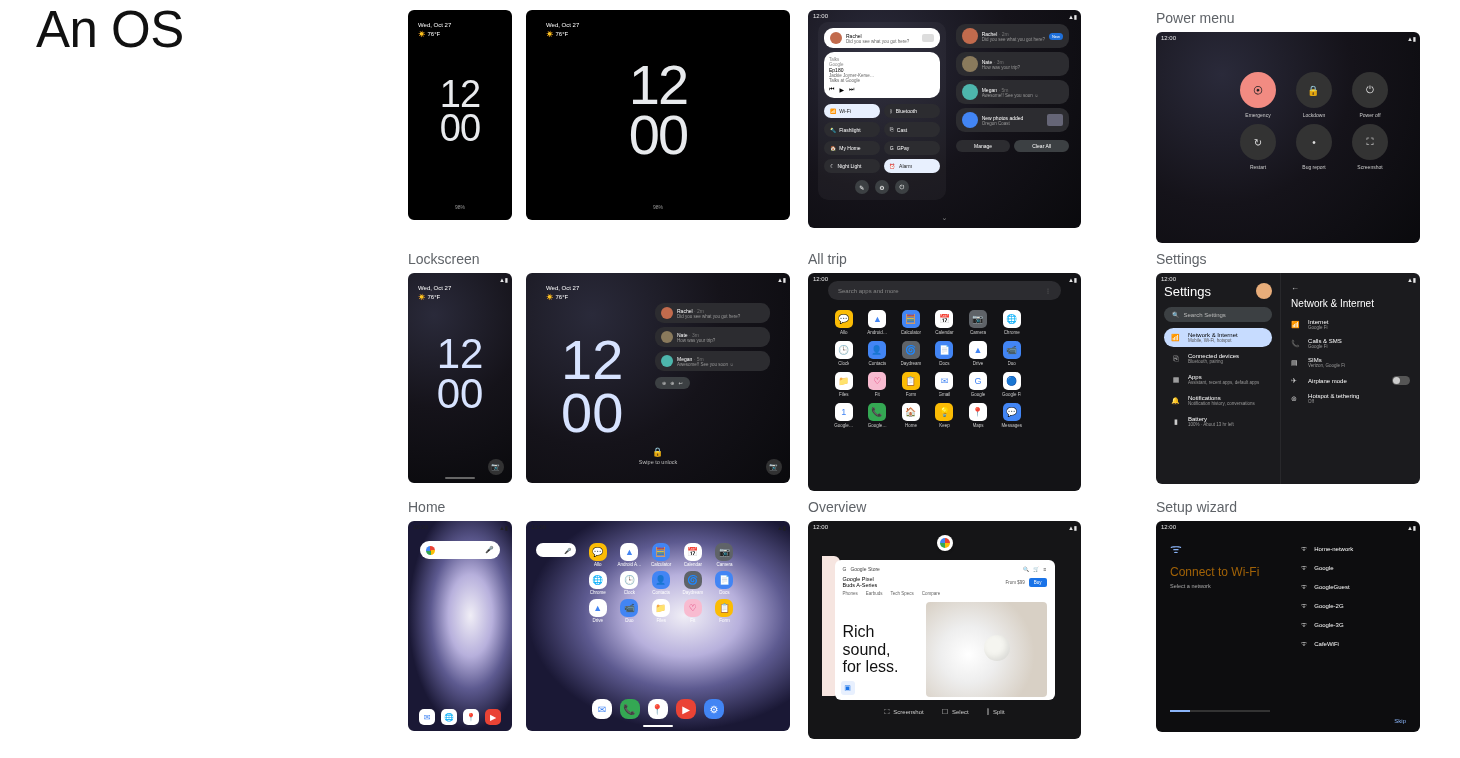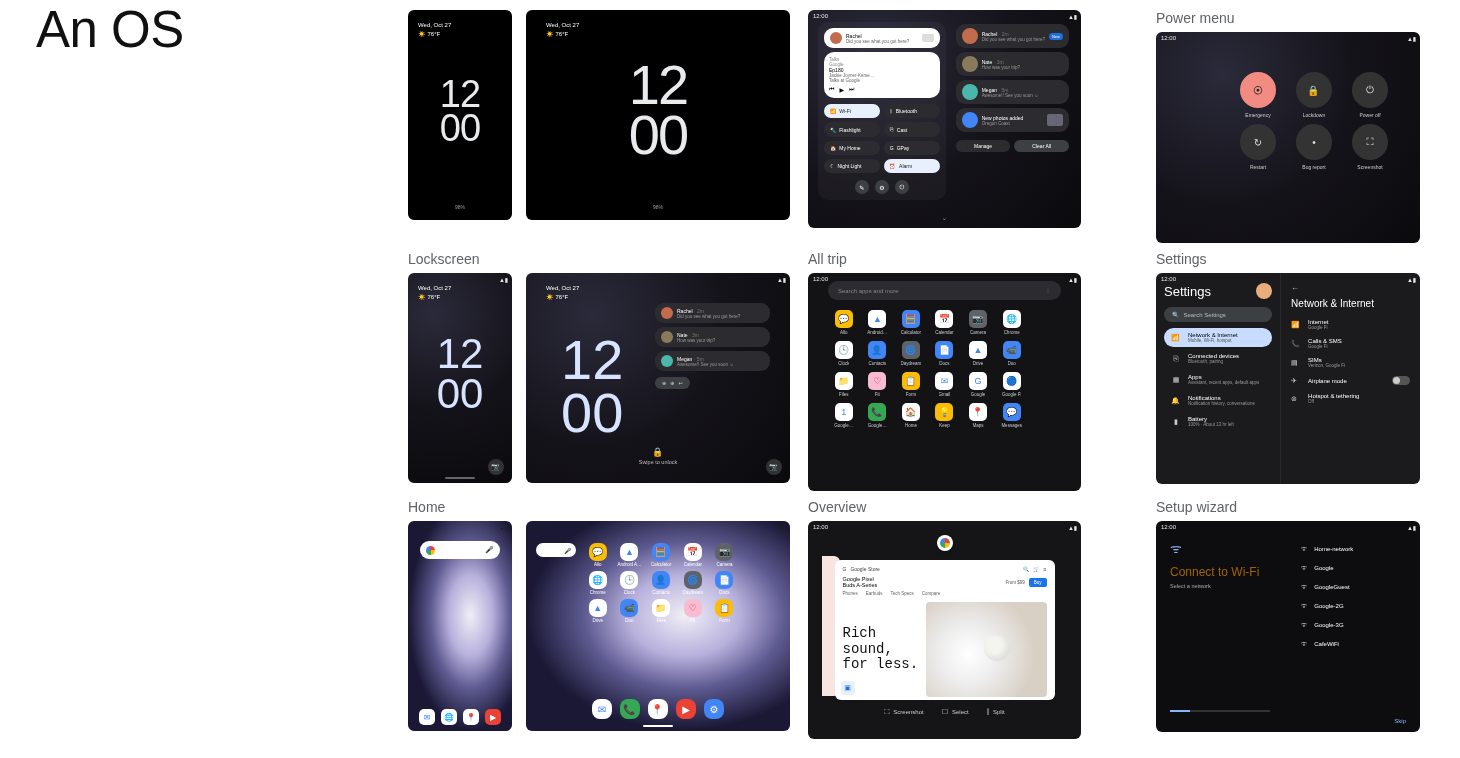--- a/index.html
+++ b/index.html
@@ -115,21 +115,21 @@
 
   
   .ov { display:flex; flex-direction:column; align-items:center; padding:14px; height:100%; }
   .ov-app { position:relative; width:220px; height:140px; background:#fff; border-radius:6px; margin-top:6px; padding:6px 8px; }
   .ov-ico { width:16px; height:16px; border-radius:50%; background:#fff; margin-bottom:3px; display:flex; align-items:center; justify-content:center; box-shadow:0 1px 3px rgba(0,0,0,.3); }
   .ov-ico .gl { width:10px; height:10px; border-radius:50%; background:conic-gradient(#ea4335 0 25%, #fbbc05 0 50%, #34a853 0 75%, #4285f4 0); }
   .ov-head { display:flex; justify-content:space-between; font-size:5px; color:#444; margin-bottom:4px; }
   .ov-tabs { display:flex; gap:8px; font-size:4.5px; color:#666; margin-bottom:6px; }
   .ov-body { display:flex; height:95px; gap:6px; }
   .ov-txt { flex:.9; display:flex; flex-direction:column; justify-content:center; }
-  .ov-txt .big { font-size:14px; color:#111; line-height:1.1;font-family:Liberation Mono, monospace; }
+  .ov-txt .big { font-size:16px; color:#111; line-height:1.1; }
   .ov-img { flex:1.4; border-radius:4px; background:radial-gradient(circle at 35% 55%, #fff 0%, #eee 30%, #d8d0c5 70%); position:relative; }
   .ov-img::after { content:""; position:absolute; right:30%; top:35%; width:26px; height:26px; border-radius:50%; background:#f5f5f0; box-shadow:inset -3px -3px 6px rgba(0,0,0,.1); }
   .ov-btm { display:flex; gap:18px; margin-top:8px; }
   .ov-btm .b { display:flex; gap:4px; align-items:center; font-size:6px; color:#ccc; }
   .ov-btm .bi { font-size:7px; }
   .peek { position:absolute; left:14px; top:35px; width:18px; height:140px; background:#f6e5e0; border-radius:0 6px 6px 0; }
 
   
   .sw { display:flex; height:100%; }
   .sw-l { flex:1; padding:18px 14px; display:flex; flex-direction:column; }

